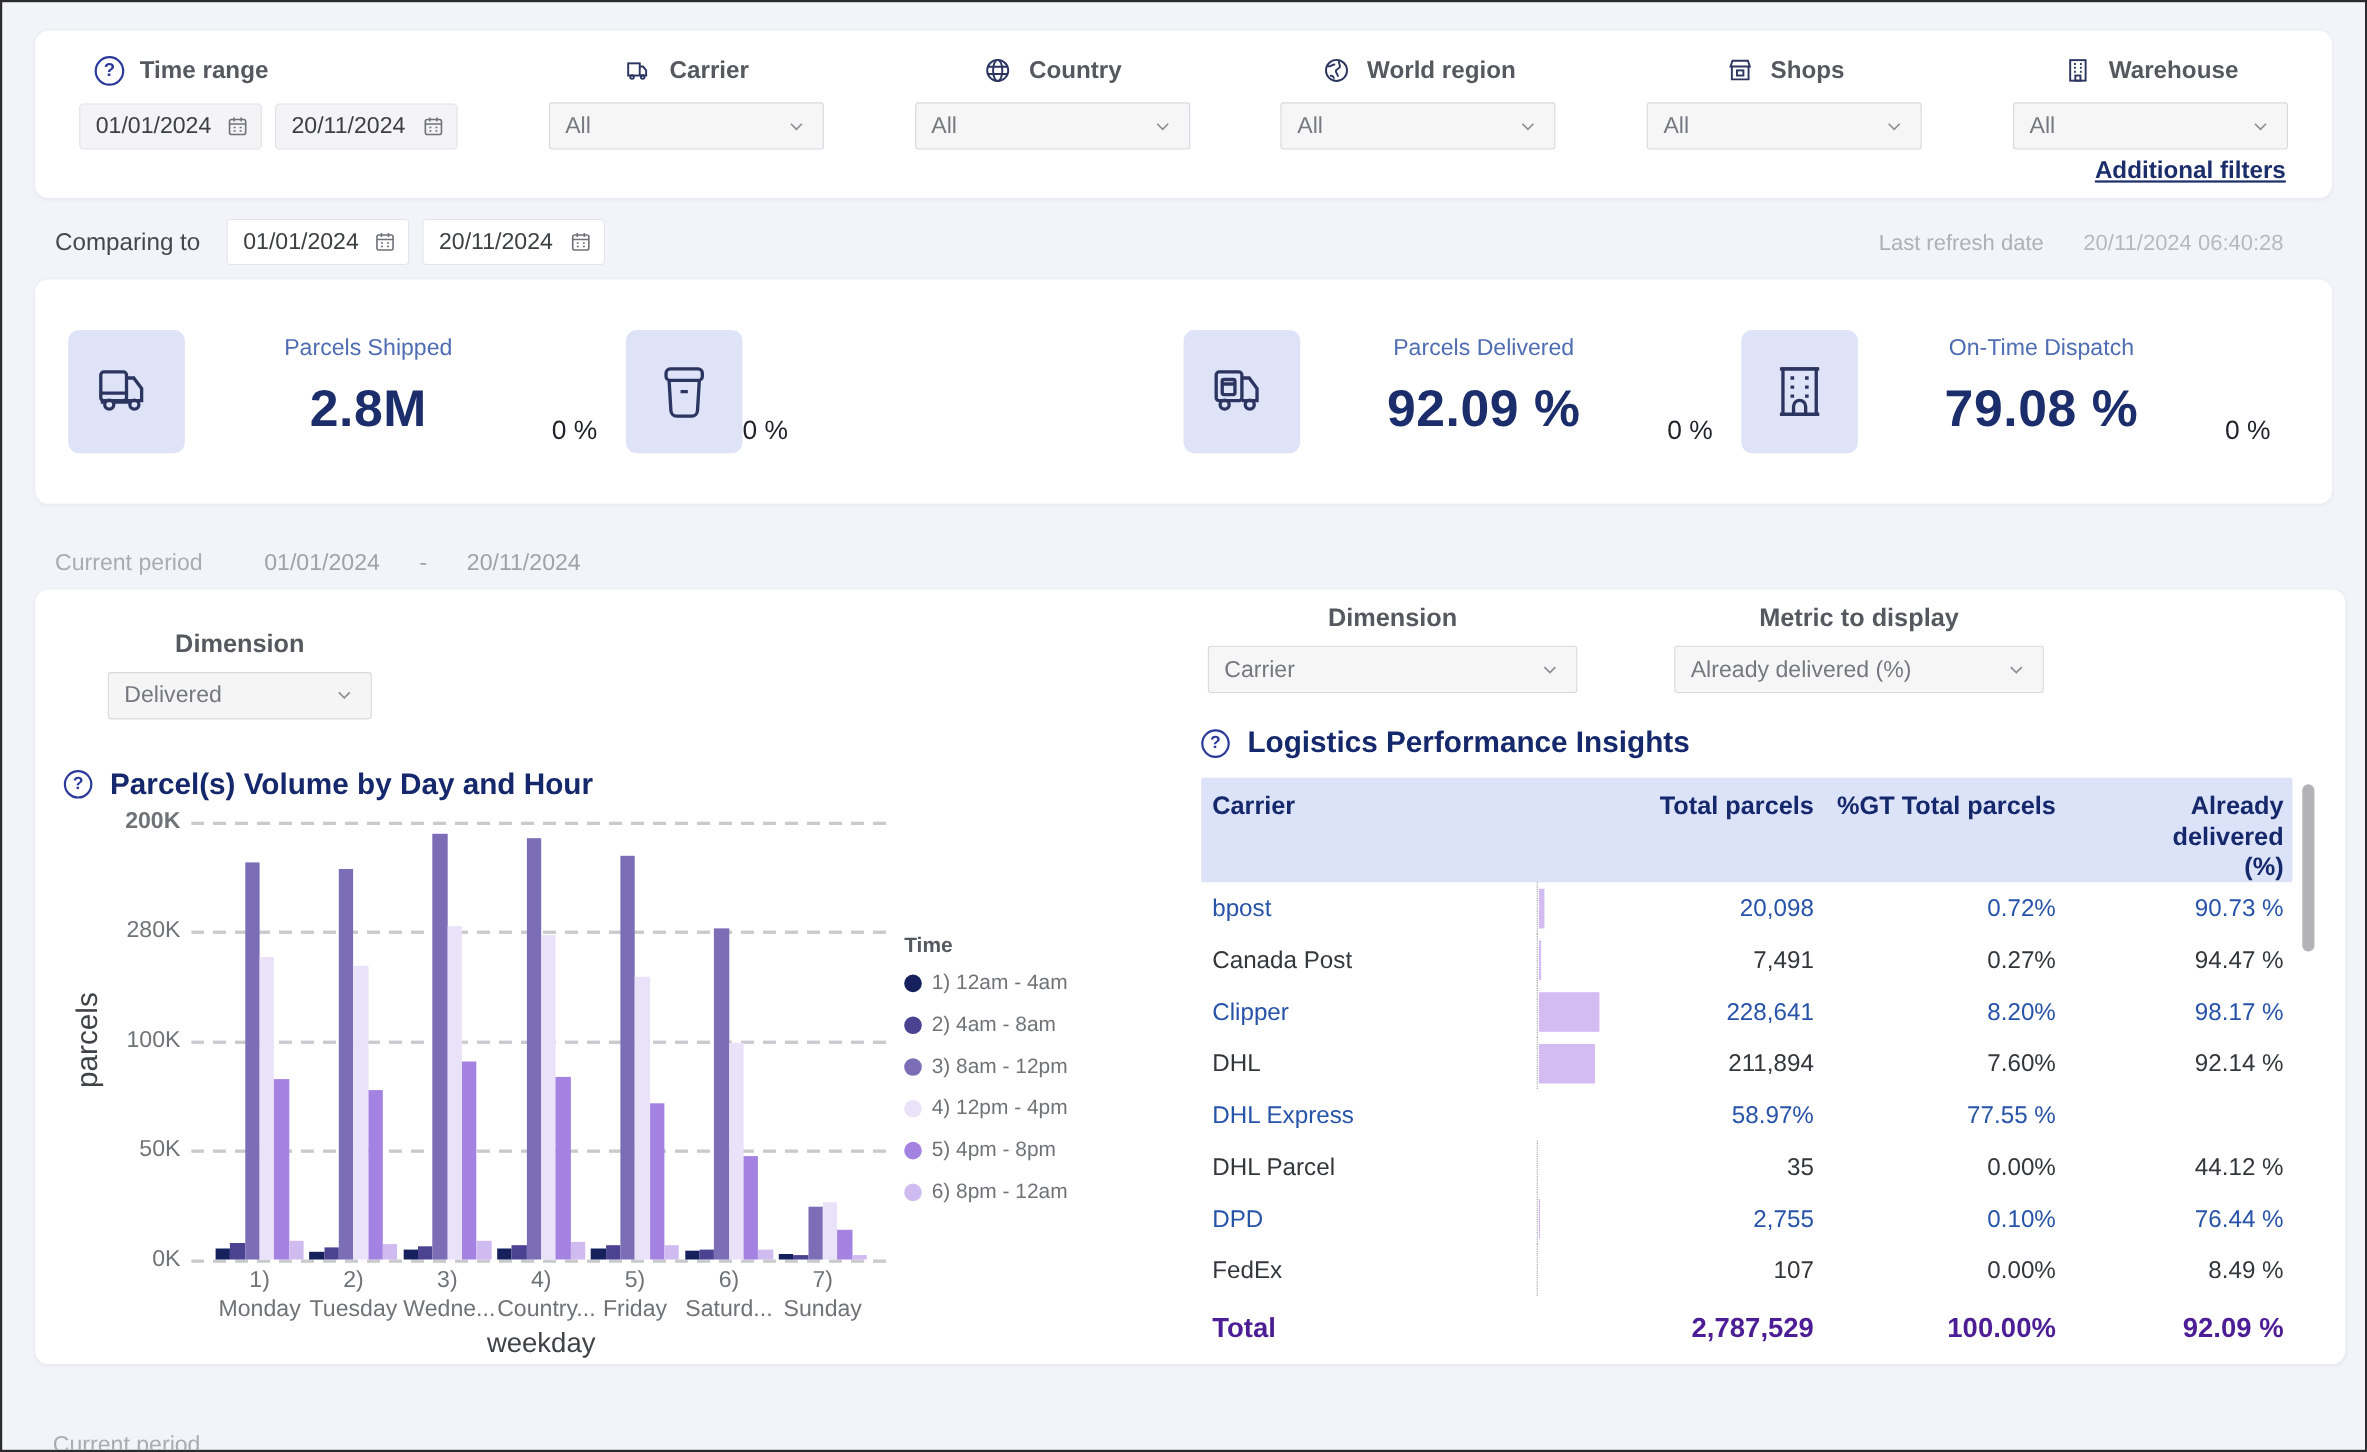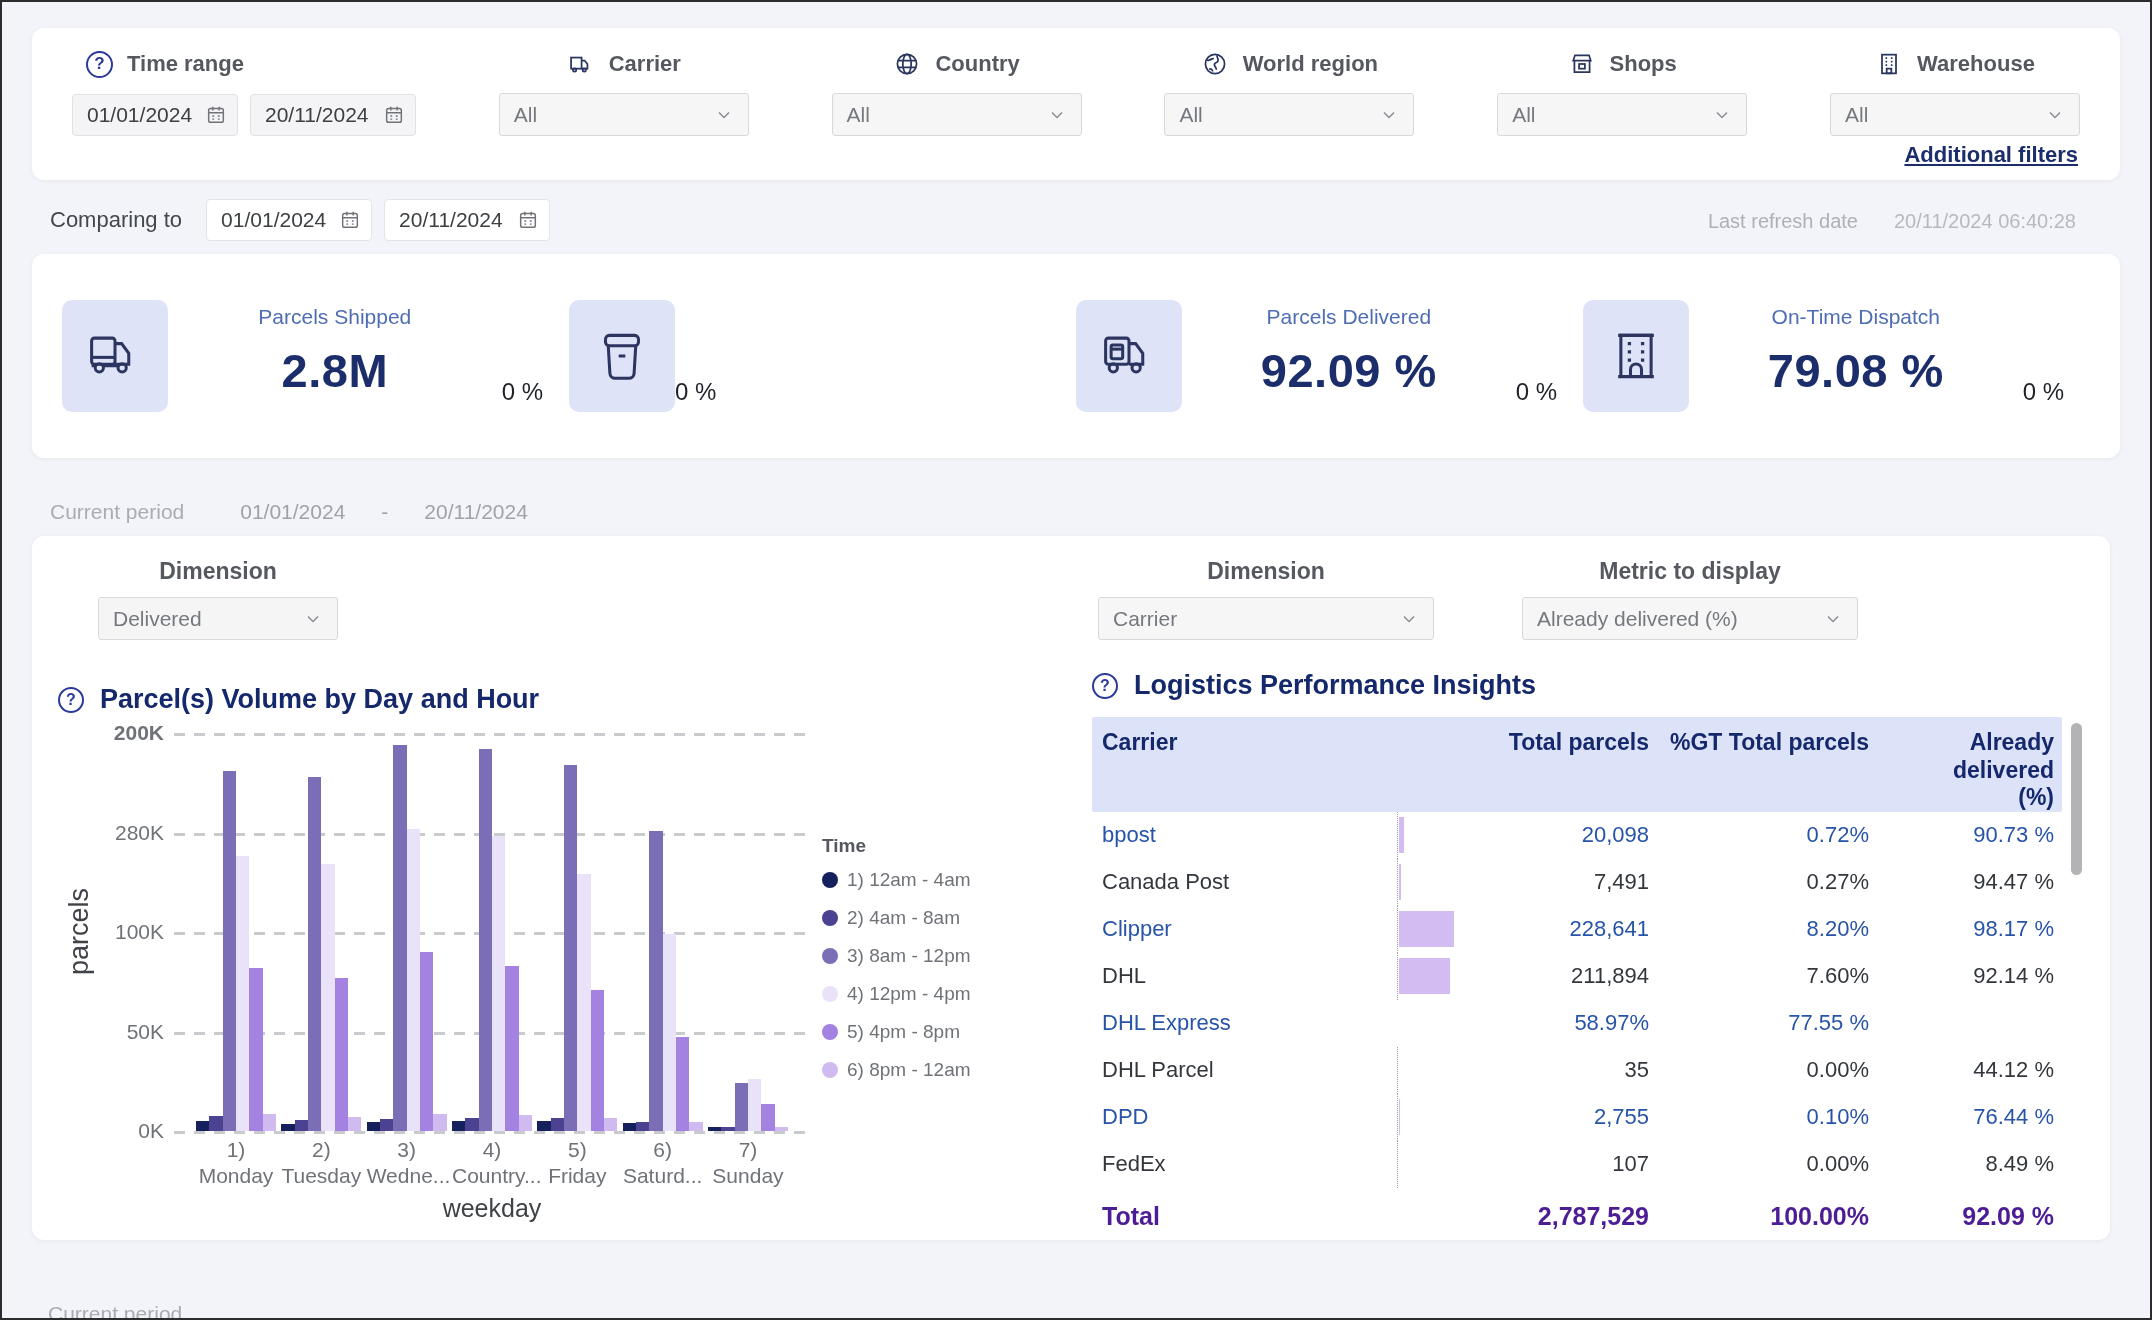--- a/index.html
+++ b/index.html
@@ -93,25 +93,26 @@
   
   .current-period {
     margin: 42px 30px 0 48px;
     font-size: 21px; color: #a9acb2;
     display: flex; gap: 56px;
   }
   .current-period .cpv { color: #9fa3a9; }
   .current-period .sep { margin: 0 -20px; }
   
   .main-card {
-    margin: 12px 40px 0 30px;
+    margin: 12px 18px 0 30px;
     height: 704px;
-    padding: 22px 26px 18px 26px;
+    padding: 22px 26px 4px 26px;
     display: flex;
     position: relative;
+    align-items: flex-end;
   }
   .left-panel { width: 1000px; flex: none; }
   .right-panel { flex: 1; padding-left: 34px; position: relative; }
   .dim-label { font-size: 23px; font-weight: 700; color: #55595f; text-align: center; }
   .dim-block { width: 240px; margin-left: 40px; }
   .dim-block .select { width: 240px; margin-top: 12px; background: #f5f5f6; }
   .panel-title-row { display: flex; align-items: center; gap: 16px; margin-top: 44px; }
   .panel-title { font-size: 27px; font-weight: 700; color: #14286b; }
   .help-icon.small { width: 26px; height: 26px; border-width: 2px; font-size: 16px; }
   

